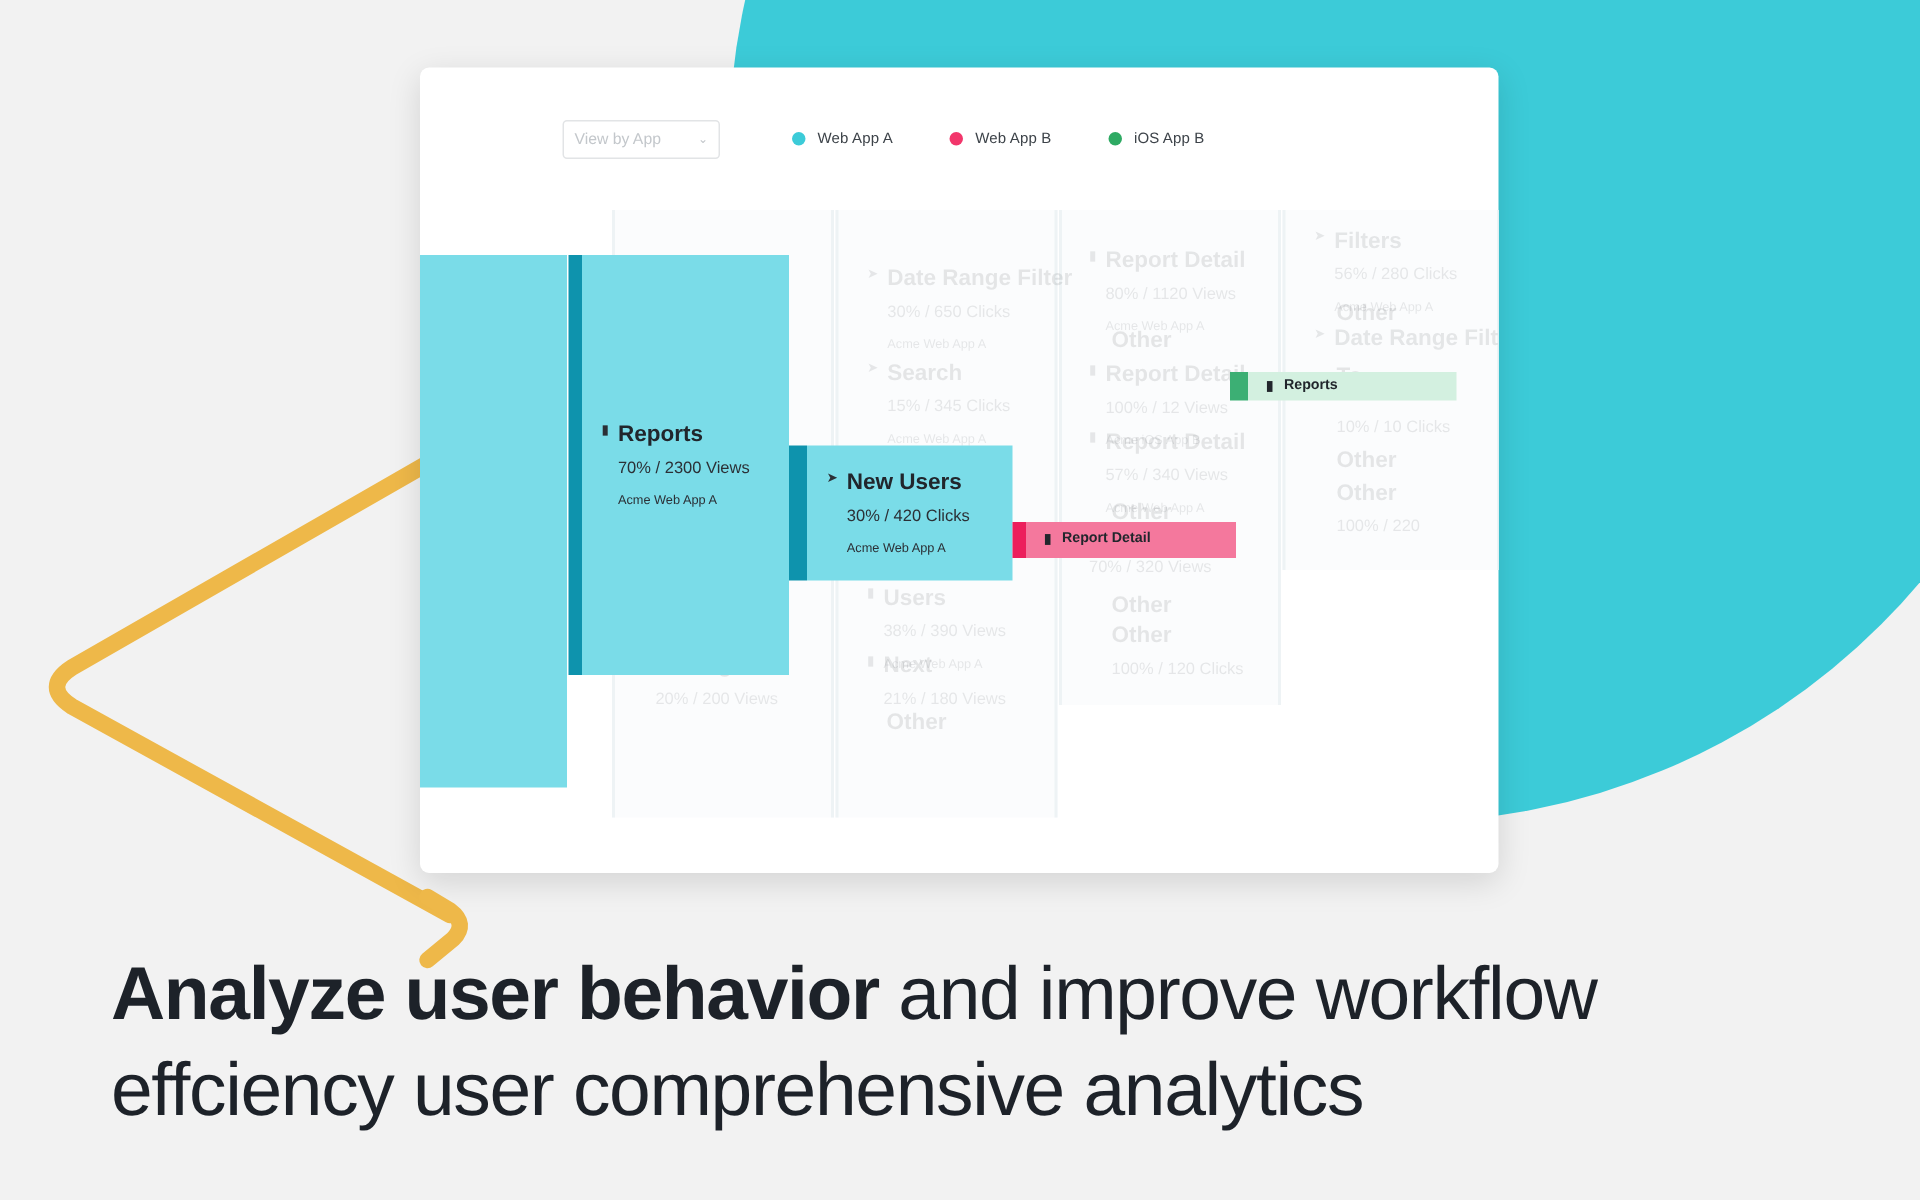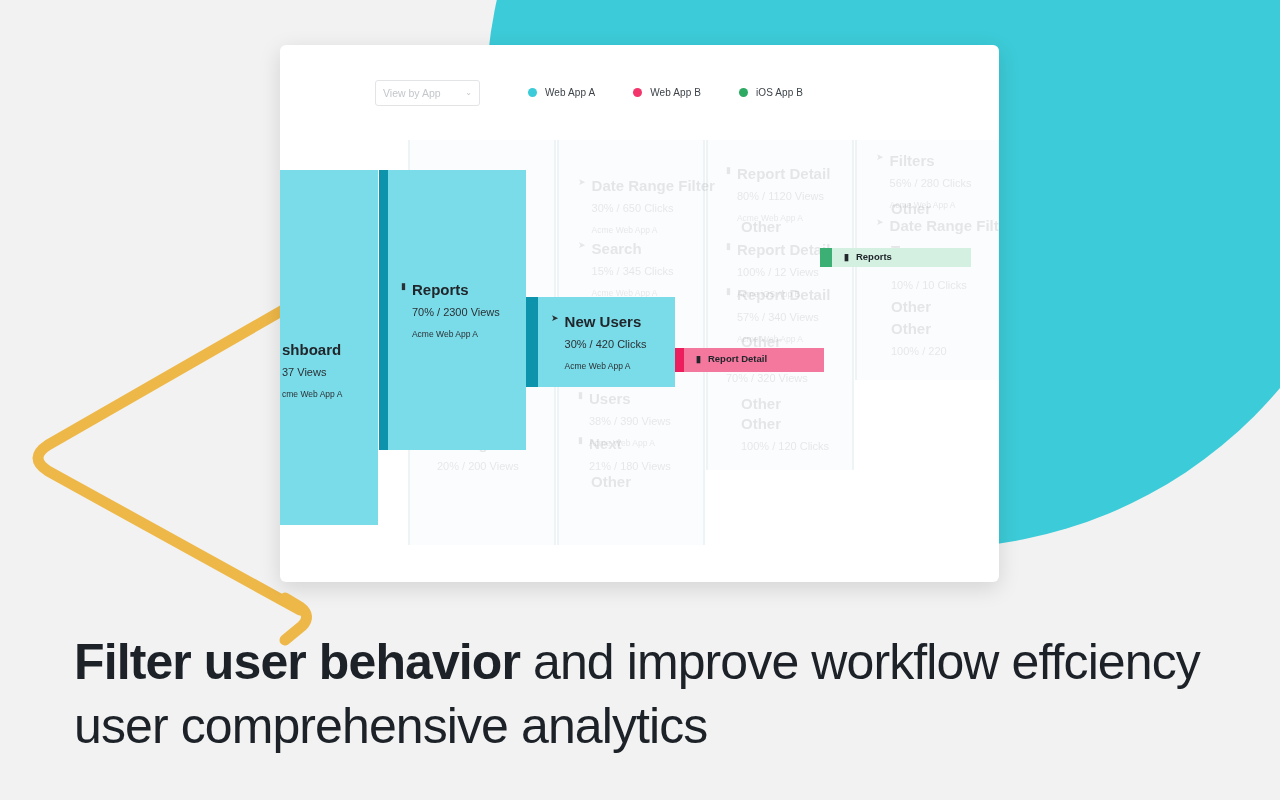--- a/index.html
+++ b/index.html
@@ -339,27 +339,20 @@
     </div>
 
     <div class="node ghost" style="left:605px; top:270px;">
       <span class="body">
         <span class="title">Other</span><br>
         <span class="stat">100% / 220</span>
       </span>
     </div>
 
     <div class="block" style="left:0px; top:125px; width:98px; height:355px;"></div>
-    <div class="node node-on" style="left:-4px; top:291px;">
-      <span class="body">
-        <span class="title">shboard</span><br>
-        <span class="stat">37 Views</span><br>
-        <span class="app">cme Web App A</span>
-      </span>
-    </div>
 
     <div class="block-dash" style="left:99px; top:125px; width:9px; height:280px;"></div>
 
     <div class="block" style="left:108px; top:125px; width:138px; height:280px;"></div>
     <div class="node node-on" style="left:115px; top:231px;">
       <span class="glyph">▮</span>
       <span class="body">
         <span class="title">Reports</span><br>
         <span class="stat">70% / 2300 Views</span><br>
         <span class="app">Acme Web App A</span>
@@ -392,14 +385,14 @@
     </div>
 
   </div>
 </div>
 
 <svg class="ribbon-front" viewBox="0 0 400 420">
   <path d="M 285 348 L 300 357 Q 312 366 302 376 L 285 390" fill="none" stroke="#eeb849" stroke-width="11" stroke-linecap="round" stroke-linejoin="round"></path>
 </svg>
 
 <div class="headline">
-  <b>Filter user behavior</b><span class="reg"> and improve workflow effciency user comprehensive analytics</span>
+  <b>Analyze user behavior</b><span class="reg"> and improve workflow effciency user comprehensive analytics</span>
 </div>
 
 </body></html>

